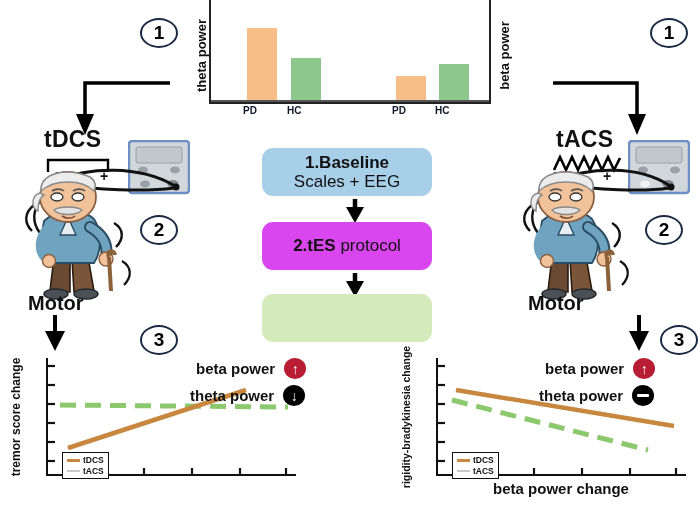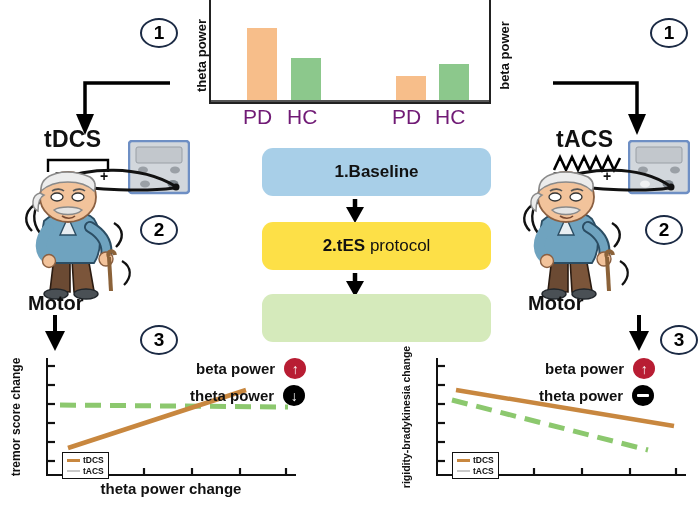--- a/index.html
+++ b/index.html
@@ -12,37 +12,37 @@
            display:flex;align-items:center;justify-content:center;
            font-size:19px;font-weight:bold;color:#000;background:#fff;}
 
   
   #barchart{left:209px;top:0px;width:282px;height:104px;
             border:2px solid #222;border-top:none;background:#fff;box-sizing:border-box;}
   .barplot{position:absolute;left:0;top:0;right:0;bottom:0;}
   .bar{position:absolute;bottom:0;}
   .axisline{position:absolute;left:0;right:0;bottom:0;height:2px;background:#555;}
   .catrow{position:absolute;top:105px;left:209px;width:282px;height:22px;}
-  .cat{position:absolute;font-size:21px;font-weight:normal;color:#701a75;}
+  .cat{position:absolute;font-size:10px;font-weight:bold;color:#0f172a;}
   .ylab-left{left:191px;top:8px;width:18px;height:95px;}
   .ylab-left span,.ylab-right span{display:block;transform:rotate(-90deg);
        transform-origin:center;white-space:nowrap;font-size:13px;font-weight:bold;}
   .ylab-left span{position:absolute;top:40px;left:-34px;width:88px;text-align:center;}
   .ylab-right{left:494px;top:8px;width:18px;height:95px;}
   .ylab-right span{position:absolute;top:40px;left:-34px;width:88px;text-align:center;}
 
   
   .elbow{stroke:#000;stroke-width:3.5;fill:none;}
   .solidfill{fill:#000;}
 
   
   .stimlabel{font-size:23px;font-weight:bold;letter-spacing:0.3px;}
 
   
-  .flowbox{position:absolute;width:229px;border-radius:11px;
+  .flowbox{position:absolute;width:170px;border-radius:11px;
            display:flex;flex-direction:column;align-items:center;justify-content:center;
            text-align:center;line-height:1.12;padding:18px 4px;box-sizing:border-box;}
   .flowbox .l1{font-size:17px;}
   .flowbox .l2{font-size:17px;}
   .flowbox b{font-weight:bold;}
 
   
   .linechart{position:absolute;width:300px;height:150px;}
   .lc-frame{position:absolute;left:38px;top:6px;width:250px;height:118px;
             border-left:2.5px solid #111;border-bottom:2.5px solid #111;box-sizing:border-box;}
@@ -238,27 +238,28 @@
 
 <svg class="abs" style="left:622px;top:313px;" width="34" height="40">
   <path d="M17 2 L17 24" stroke="#000" stroke-width="4" fill="none"></path>
   <polygon class="solidfill" points="17,38 7,18 27,18"></polygon>
 </svg>
 
 <div class="flowbox" style="left: 262px; top: 148px; height: 48px; background: rgb(168, 207, 232);">
   <div class="l1">
     <b>1.Baseline</b>
   </div>
+  <div class="l2">Scales + EEG</div>
 </div>
 <svg class="abs" style="left:343px;top:198px;" width="24" height="26">
   <path d="M12 1 L12 12" stroke="#000" stroke-width="4.5" fill="none"></path>
   <polygon class="solidfill" points="12,25 3,9 21,9"></polygon>
 </svg>
 
-<div class="flowbox" style="left: 262px; top: 222px; height: 48px; background: #fde047;">
+<div class="flowbox" style="left: 262px; top: 222px; height: 48px; background: #d946ef;">
   <div class="l1">
     <b>2.tES</b><span> protocol</span>
   </div>
 </div>
 <svg class="abs" style="left:343px;top:272px;" width="24" height="26">
   <path d="M12 1 L12 12" stroke="#000" stroke-width="4.5" fill="none"></path>
   <polygon class="solidfill" points="12,25 3,9 21,9"></polygon>
 </svg>
 
 <div class="flowbox" style="left: 262px; top: 294px; height: 48px; background: rgb(213, 234, 187);">
@@ -296,21 +297,20 @@
   <div class="lc-legend" style="left:54px;top:100px;">
     <div>
       <span class="swatch" style="background:#C8873F;"></span>
       <span>tDCS</span>
     </div>
     <div>
       <span class="swatch" style="background:#C9C9C9;"></span>
       <span>tACS</span>
     </div>
   </div>
-  <div class="lc-xlab">theta power change</div>
 </div>
 
 <div class="powerrow" style="left:196px;top:358px;">
   <span class="txt">beta power</span>
   <span class="badge red">
     <span class="glyph">↑</span>
   </span>
 </div>
 <div class="powerrow" style="left:190px;top:385px;">
   <span class="txt">theta power</span>
@@ -349,20 +349,21 @@
   <div class="lc-legend" style="left:54px;top:100px;">
     <div>
       <span class="swatch" style="background:#C8873F;"></span>
       <span>tDCS</span>
     </div>
     <div>
       <span class="swatch" style="background:#C9C9C9;"></span>
       <span>tACS</span>
     </div>
   </div>
+  <div class="lc-xlab">beta power change</div>
 </div>
 
 <div class="powerrow" style="left:545px;top:358px;">
   <span class="txt">beta power</span>
   <span class="badge red">
     <span class="glyph">↑</span>
   </span>
 </div>
 <div class="powerrow" style="left:539px;top:385px;">
   <span class="txt">theta power</span>

